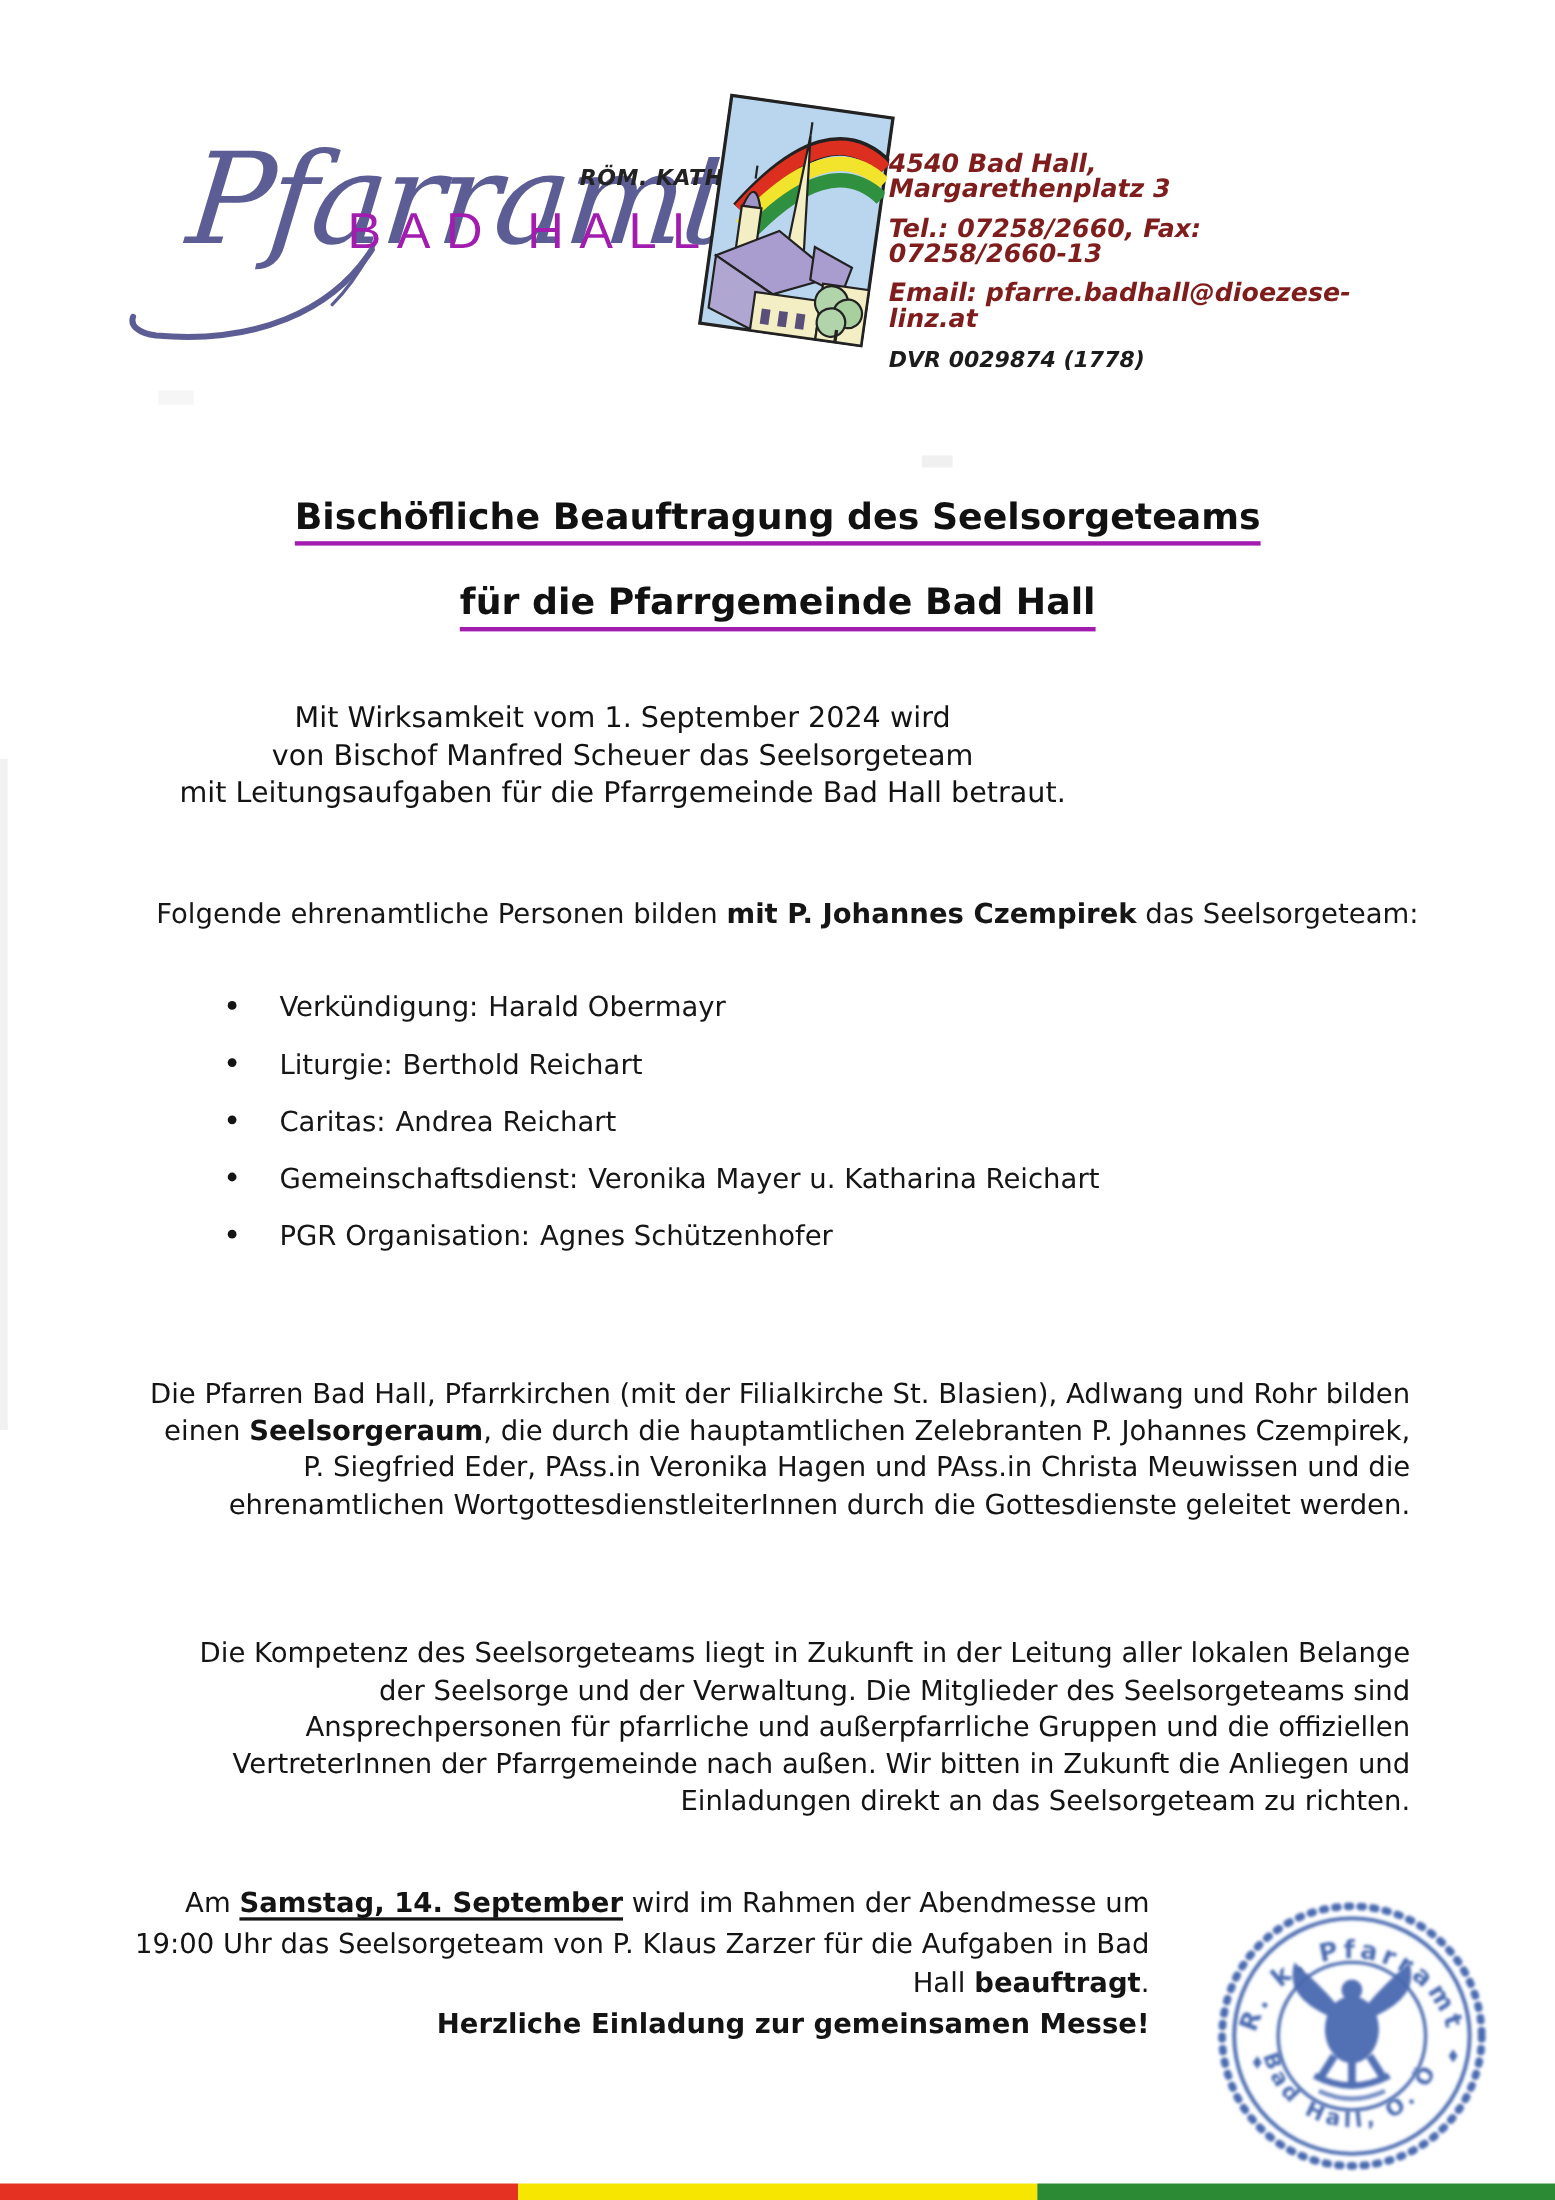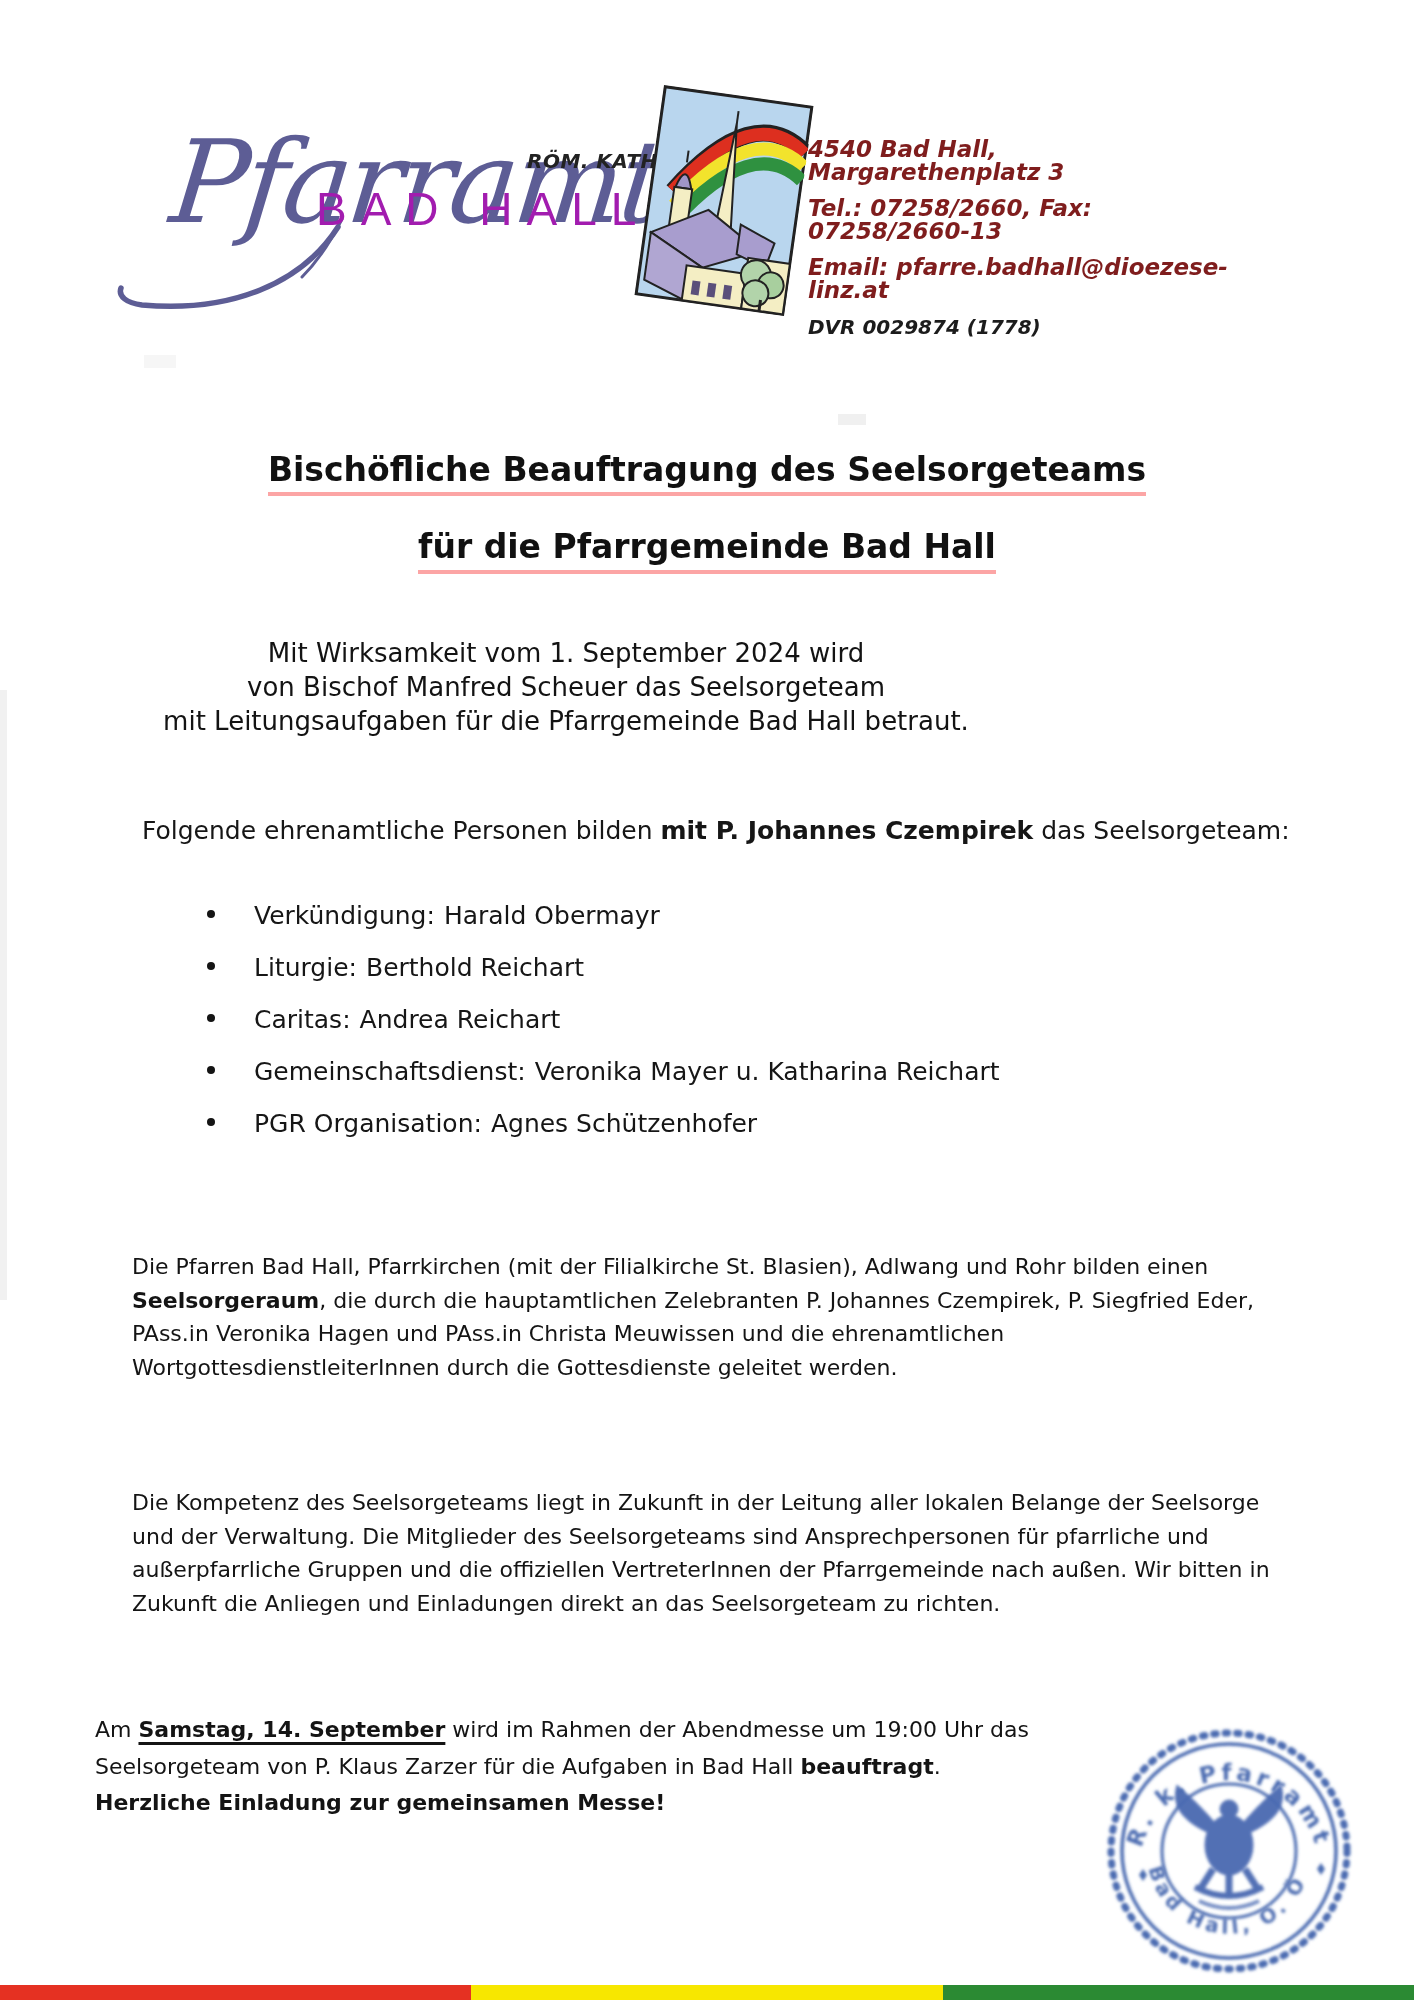--- a/index.html
+++ b/index.html
@@ -26,40 +26,40 @@
     font-size:46px; letter-spacing:14px; color:#a21caf; font-weight:500; line-height:1;
   }
   .church-wrap { left:648px; top:94px; width:152px; height:213px; transform:rotate(8deg); }
   .contact { left:808px; top:138px; width:420px; font-style:italic; font-weight:bold; }
   .contact .c-line { font-size:23px; line-height:1; margin-bottom:13px; color:#7f1d1d; }
   .contact .c-dvr { font-size:20px; margin-top:3px; color:#1c1c1c; }
 
   
   .title-block { left:0; top:452px; width:1414px; text-align:center; }
   .title-line { display:inline-block; font-weight:bold; font-size:33px; line-height:1.1;
-    border-bottom:4px solid #fca5a5; padding-bottom:4px; color:#111; }
+    border-bottom:4px solid #a21caf; padding-bottom:4px; color:#111; }
   .title-gap { height:33px; }
 
   
   .intro { left:0; top:636px; width:1132px; text-align:center;
     font-weight:normal; font-size:26px; line-height:34px; color:#131313; }
 
   
   .team-intro { left:142px; top:812px; width:1150px; font-size:25px; line-height:37px; }
   .team-intro b { font-weight:bold; }
 
   
   .bullets { left:207px; top:898px; width:1100px; }
   .bullet-row { display:flex; align-items:baseline; line-height:35px; font-size:25px; margin-bottom:17px; }
   .dot { flex:0 0 auto; width:8px; height:8px; background:#141414; border-radius:50%;
     margin-right:39px; position:relative; top:-6px; }
   .role { margin-right:9px; }
 
   
-  .para-c { left:132px; width:1150px; text-align:left; font-size:22px; line-height:33.5px; color:#141414; }
+  .para-c { left:132px; width:1150px; text-align:right; font-size:25px; line-height:33.5px; color:#141414; }
   .p-seelsorgeraum { top:1250px; }
   .p-kompetenz { top:1486px; }
   .p-invite { left:95px; top:1712px; width:950px; line-height:36.5px; }
   .para-c b { font-weight:bold; }
   .bu { font-weight:bold; text-decoration:underline; text-decoration-thickness:3px; text-underline-offset:5px; }
 
   
   .stamp { left:1103px; top:1725px; width:252px; height:252px; mix-blend-mode:multiply; opacity:0.93; }
 
   

